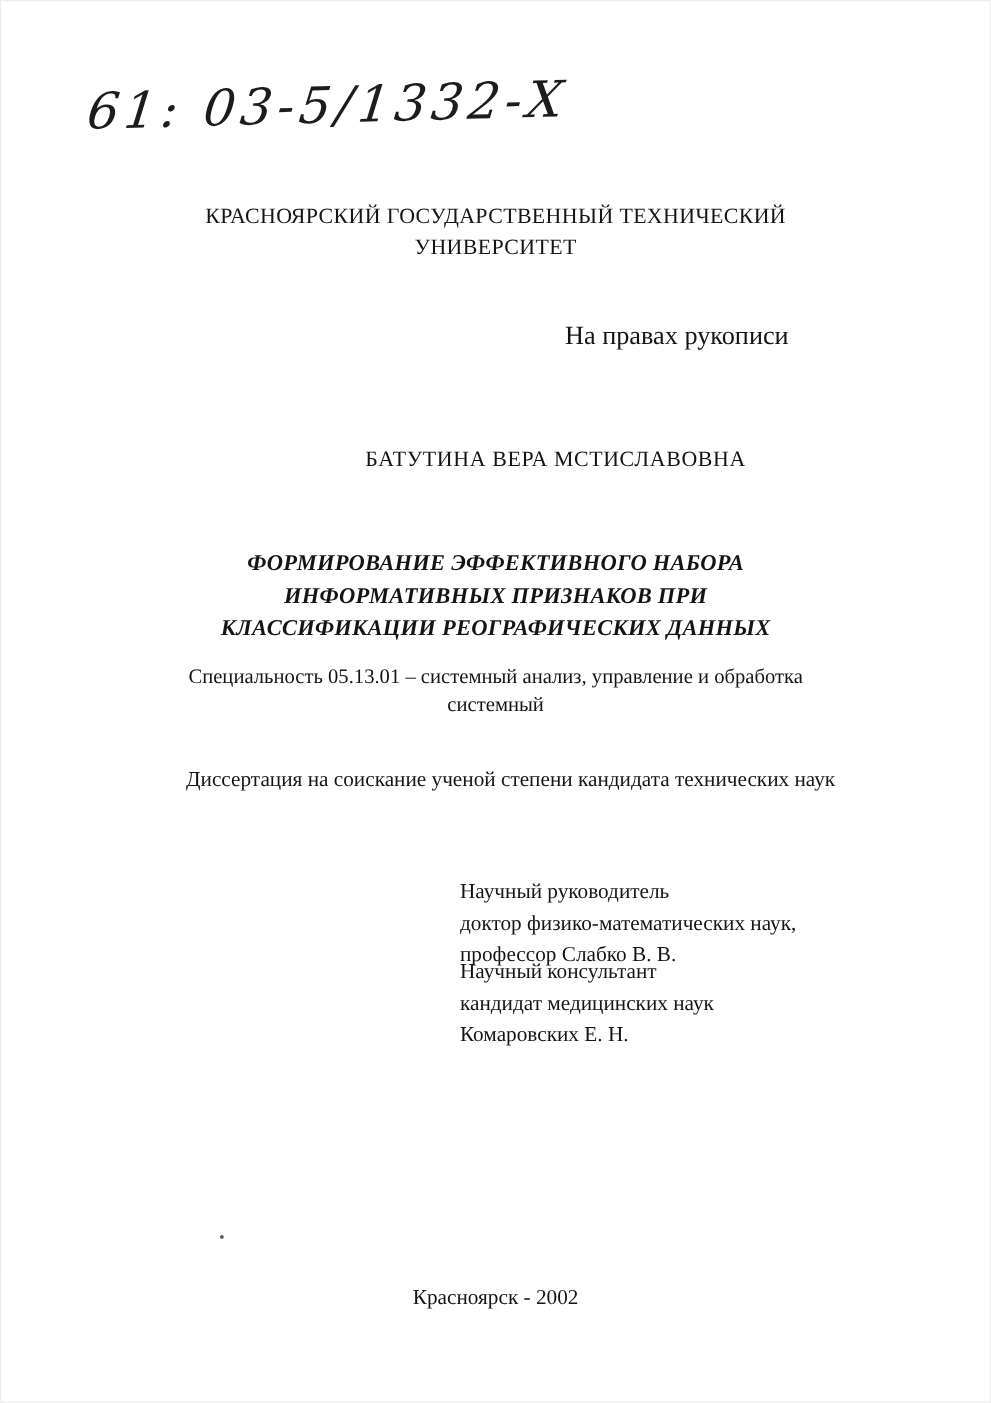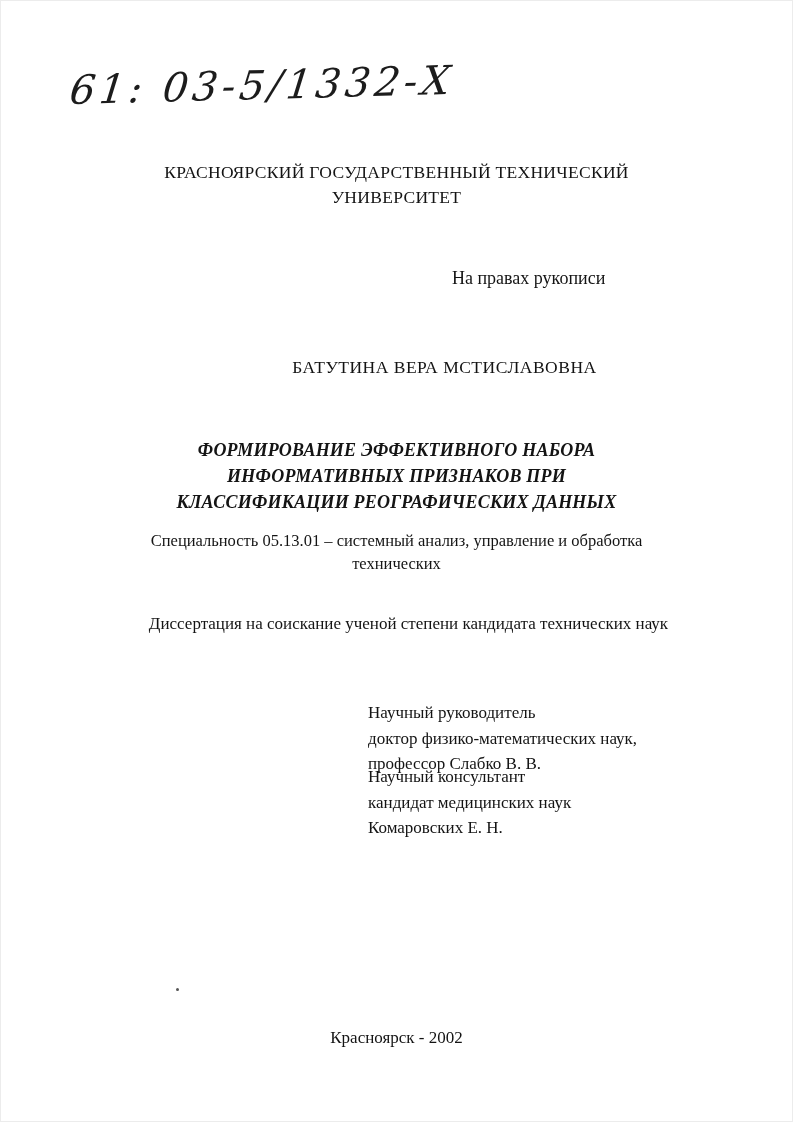--- a/index.html
+++ b/index.html
@@ -41,22 +41,22 @@
     }
     .university {
       top: 160px;
       font-size: 17.5px;
       line-height: 1.4;
       letter-spacing: 0.3px;
     }
     .manuscript {
       position: absolute;
       left: 452px;
-      top: 268px;
-      font-size: 18px;
+      top: 256px;
+      font-size: 21px;
     }
     .author {
       top: 357px;
       font-size: 17.5px;
       letter-spacing: 0.5px;
       padding-left: 48px;
     }
     .title {
       top: 437px;
       font-size: 18px;
@@ -114,21 +114,21 @@
   <div class="center author">БАТУТИНА ВЕРА МСТИСЛАВОВНА</div>
 
   <div class="center title">
     <div>ФОРМИРОВАНИЕ ЭФФЕКТИВНОГО НАБОРА</div>
     <div>ИНФОРМАТИВНЫХ ПРИЗНАКОВ ПРИ</div>
     <div>КЛАССИФИКАЦИИ РЕОГРАФИЧЕСКИХ ДАННЫХ</div>
   </div>
 
   <div class="center specialty">
     <div>Специальность 05.13.01 – системный анализ, управление и обработка</div>
-    <div>технических</div>
+    <div>системный</div>
   </div>
 
   <div class="center dissertation">Диссертация на соискание ученой степени кандидата технических наук</div>
 
   <div class="block supervisor">
     <div>Научный руководитель</div>
     <div>доктор физико-математических наук,</div>
     <div>профессор Слабко В. В.</div>
   </div>
 

